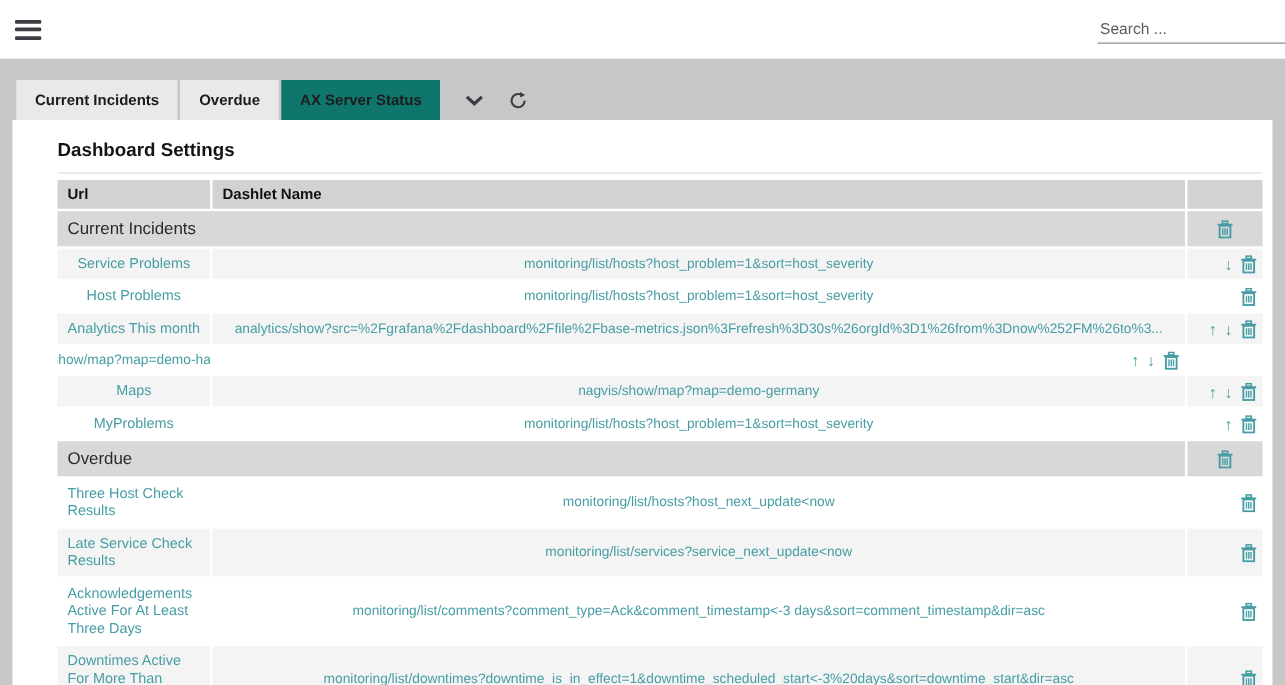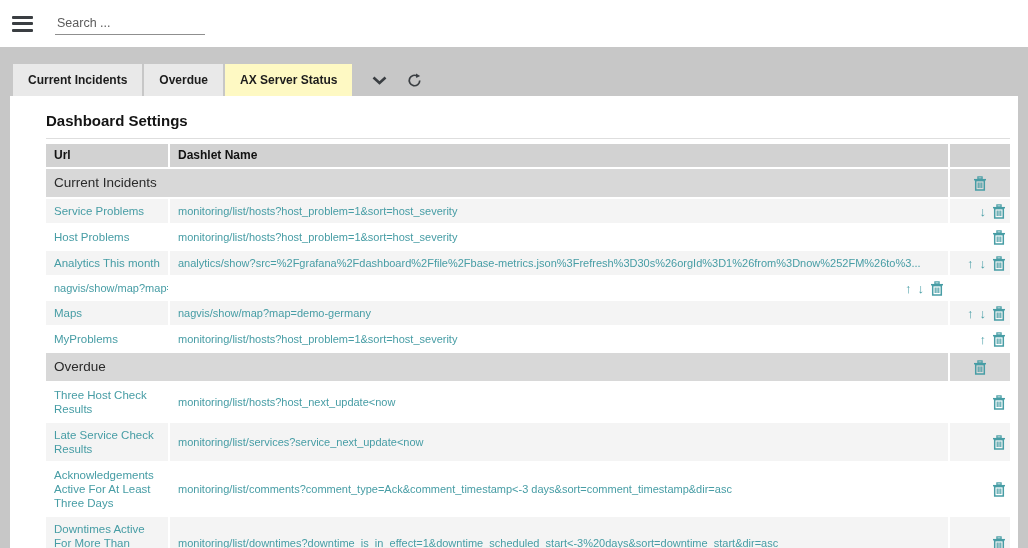--- a/index.html
+++ b/index.html
@@ -4,42 +4,42 @@
 <style>
   * { box-sizing: border-box; margin: 0; padding: 0; }
   html,body { width:1028px; height:548px; overflow:hidden; }
   body {
     font-family: "Liberation Sans", sans-serif;
     background:#c7c7c7;
   }
   
   .topbar {
     height:47px; background:#ffffff;
-    display:flex; align-items:center; padding-left:12px;
+    display:flex; align-items:center; padding-left:12px;justify-content:space-between;
   }
   .hamburger { width:21px; cursor:pointer; }
   .hamburger span { display:block; height:3px; background:#3a3e42; margin:3.5px 0; border-radius:1px; }
   .search-input {
     margin-left:22px; width:150px; border:none; outline:none;
     border-bottom:1px solid #8f8f8f; padding:4px 2px;
     font-family:"Liberation Sans", sans-serif; font-size:12.5px; color:#444; background:transparent;
   }
   .search-input::placeholder { color:#5c5c5c; opacity:1; }
   
   .tabband {
     height:49px; background:#c7c7c7;
     display:flex; align-items:flex-end; padding-left:13px;
   }
   .tab {
     height:32px; padding:0 15px; margin-right:2px;
     background:#e9e9e9; color:#1c1c1c;
     font-size:12px; font-weight:bold;
     display:flex; align-items:center; cursor:pointer; white-space:nowrap;
   }
-  .tab.active { background:#fef9c3; }
+  .tab.active { background:#0f766e; }
   .band-icon {
     height:32px; display:flex; align-items:center; cursor:pointer;
   }
   .chev-wrap { margin-left:18px; }
   .refresh-wrap { margin-left:20px; }
   
   .content {
     margin:0 10px; background:#ffffff; height:452px;
     padding:16px 8px 0 36px; overflow:hidden;
   }
@@ -52,21 +52,21 @@
   }
   .hcell {
     background:#d2d2d2; font-size:12px; font-weight:bold; color:#121212;
     padding:4px 8px; line-height:15px;
   }
   .sec-cell {
     grid-column:1 / 3; background:#d8d8d8; color:#2a2a2a;
     font-size:13.5px; padding:6px 8px; line-height:16px;
   }
   .sec-actions { background:#d8d8d8; display:flex; align-items:center; justify-content:center; }
-  .cell { background:#ffffff; display:flex; align-items:center; }
+  .cell { background:#ffffff; display:flex; align-items:center;justify-content:center; }
   .trow.shade .cell { background:#f4f4f4; }
   .name-cell { padding:5px 8px; font-size:11.5px; line-height:14px; color:#479da5; cursor:pointer; }
   .url-cell  { padding:5px 8px; font-size:11px; color:#479da5; white-space:nowrap; overflow:hidden; cursor:pointer; }
   .act-cell  { justify-content:flex-end; gap:6px; padding-right:4px; }
   .arrow-ico { color:#479da5; font-size:13px; font-weight:bold; line-height:1; cursor:pointer; }
   .trash-btn { display:flex; align-items:center; cursor:pointer; background:none; border:none; padding:0; }
 </style>
 </head>
 <body>
 

